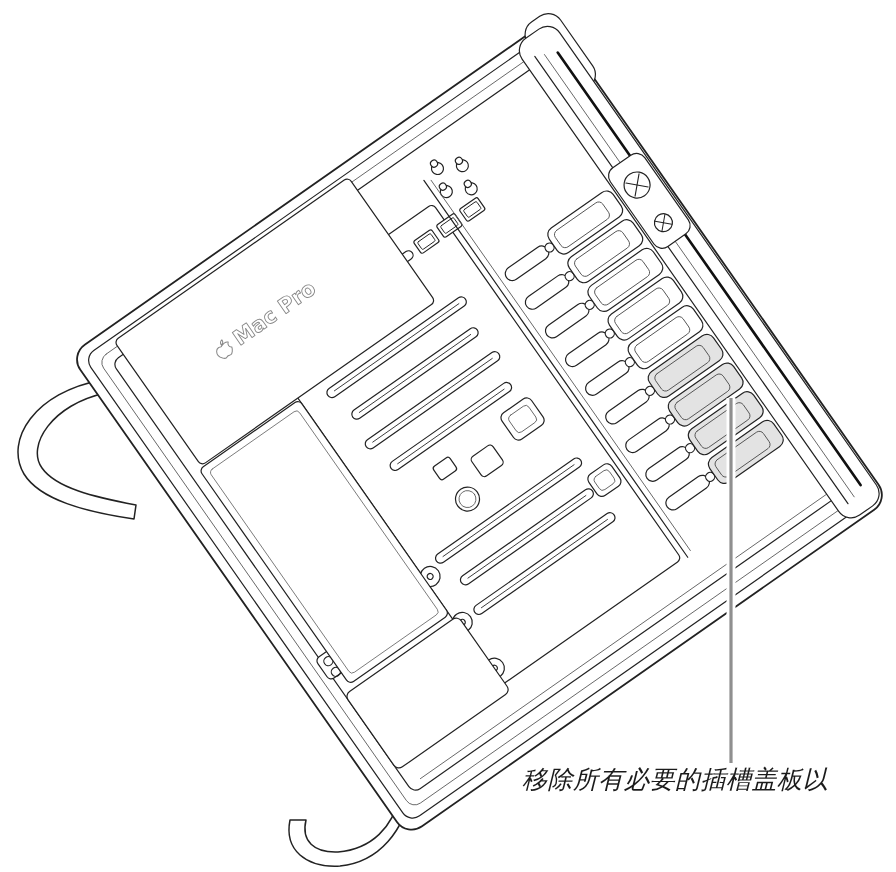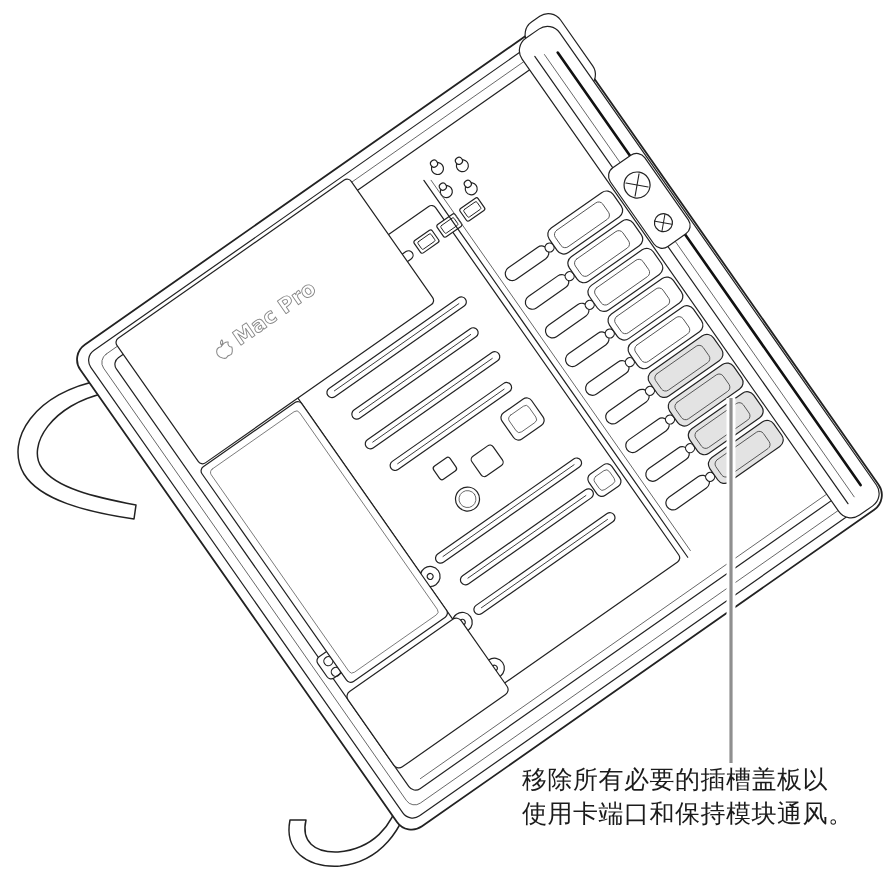--- a/index.html
+++ b/index.html
@@ -4,21 +4,21 @@
 <style>
   html,body{margin:0;padding:0;background:#ffffff;}
   body{font-family:"DejaVu Sans","Liberation Sans",sans-serif;}
   .stage{position:relative;width:896px;height:872px;background:#ffffff;overflow:hidden;}
   .stage svg{position:absolute;left:0;top:0;}
   .callout-text{
     position:absolute;left:522px;top:763px;
     font-size:25px;line-height:34px;color:#1b1b1b;
     letter-spacing:0.5px;white-space:nowrap;
   }
-  .callout-text span{display:block;}
+  .callout-text span{display:block;font-style:italic;}
 </style>
 </head>
 <body>
 
 <div class="stage">
 <svg width="896" height="872" viewBox="0 0 896 872">
   <defs>
     <g id="slot-unit">
       <rect x="402" y="8" width="50" height="14" rx="7" fill="#ffffff"></rect>
       <circle cx="454.5" cy="15" r="4.5" fill="#ffffff"></circle>
@@ -168,15 +168,14 @@
     <rect x="47" y="175" width="108" height="248" rx="4" stroke="#555555" stroke-width="0.7"></rect>
     <rect x="30" y="436" width="138" height="92" rx="6" fill="#ffffff"></rect>
   </g>
 
   <line x1="731" y1="398" x2="731" y2="763" stroke="#ffffff" stroke-width="9"></line>
   <line x1="731" y1="398" x2="731" y2="763" stroke="#8f8f8f" stroke-width="3.2"></line>
 </svg>
 
 <div class="callout-text">
   <span>移除所有必要的插槽盖板以</span>
-  <span>使用卡端口和保持模块通风。</span>
 </div>
 </div>
 
 </body></html>

